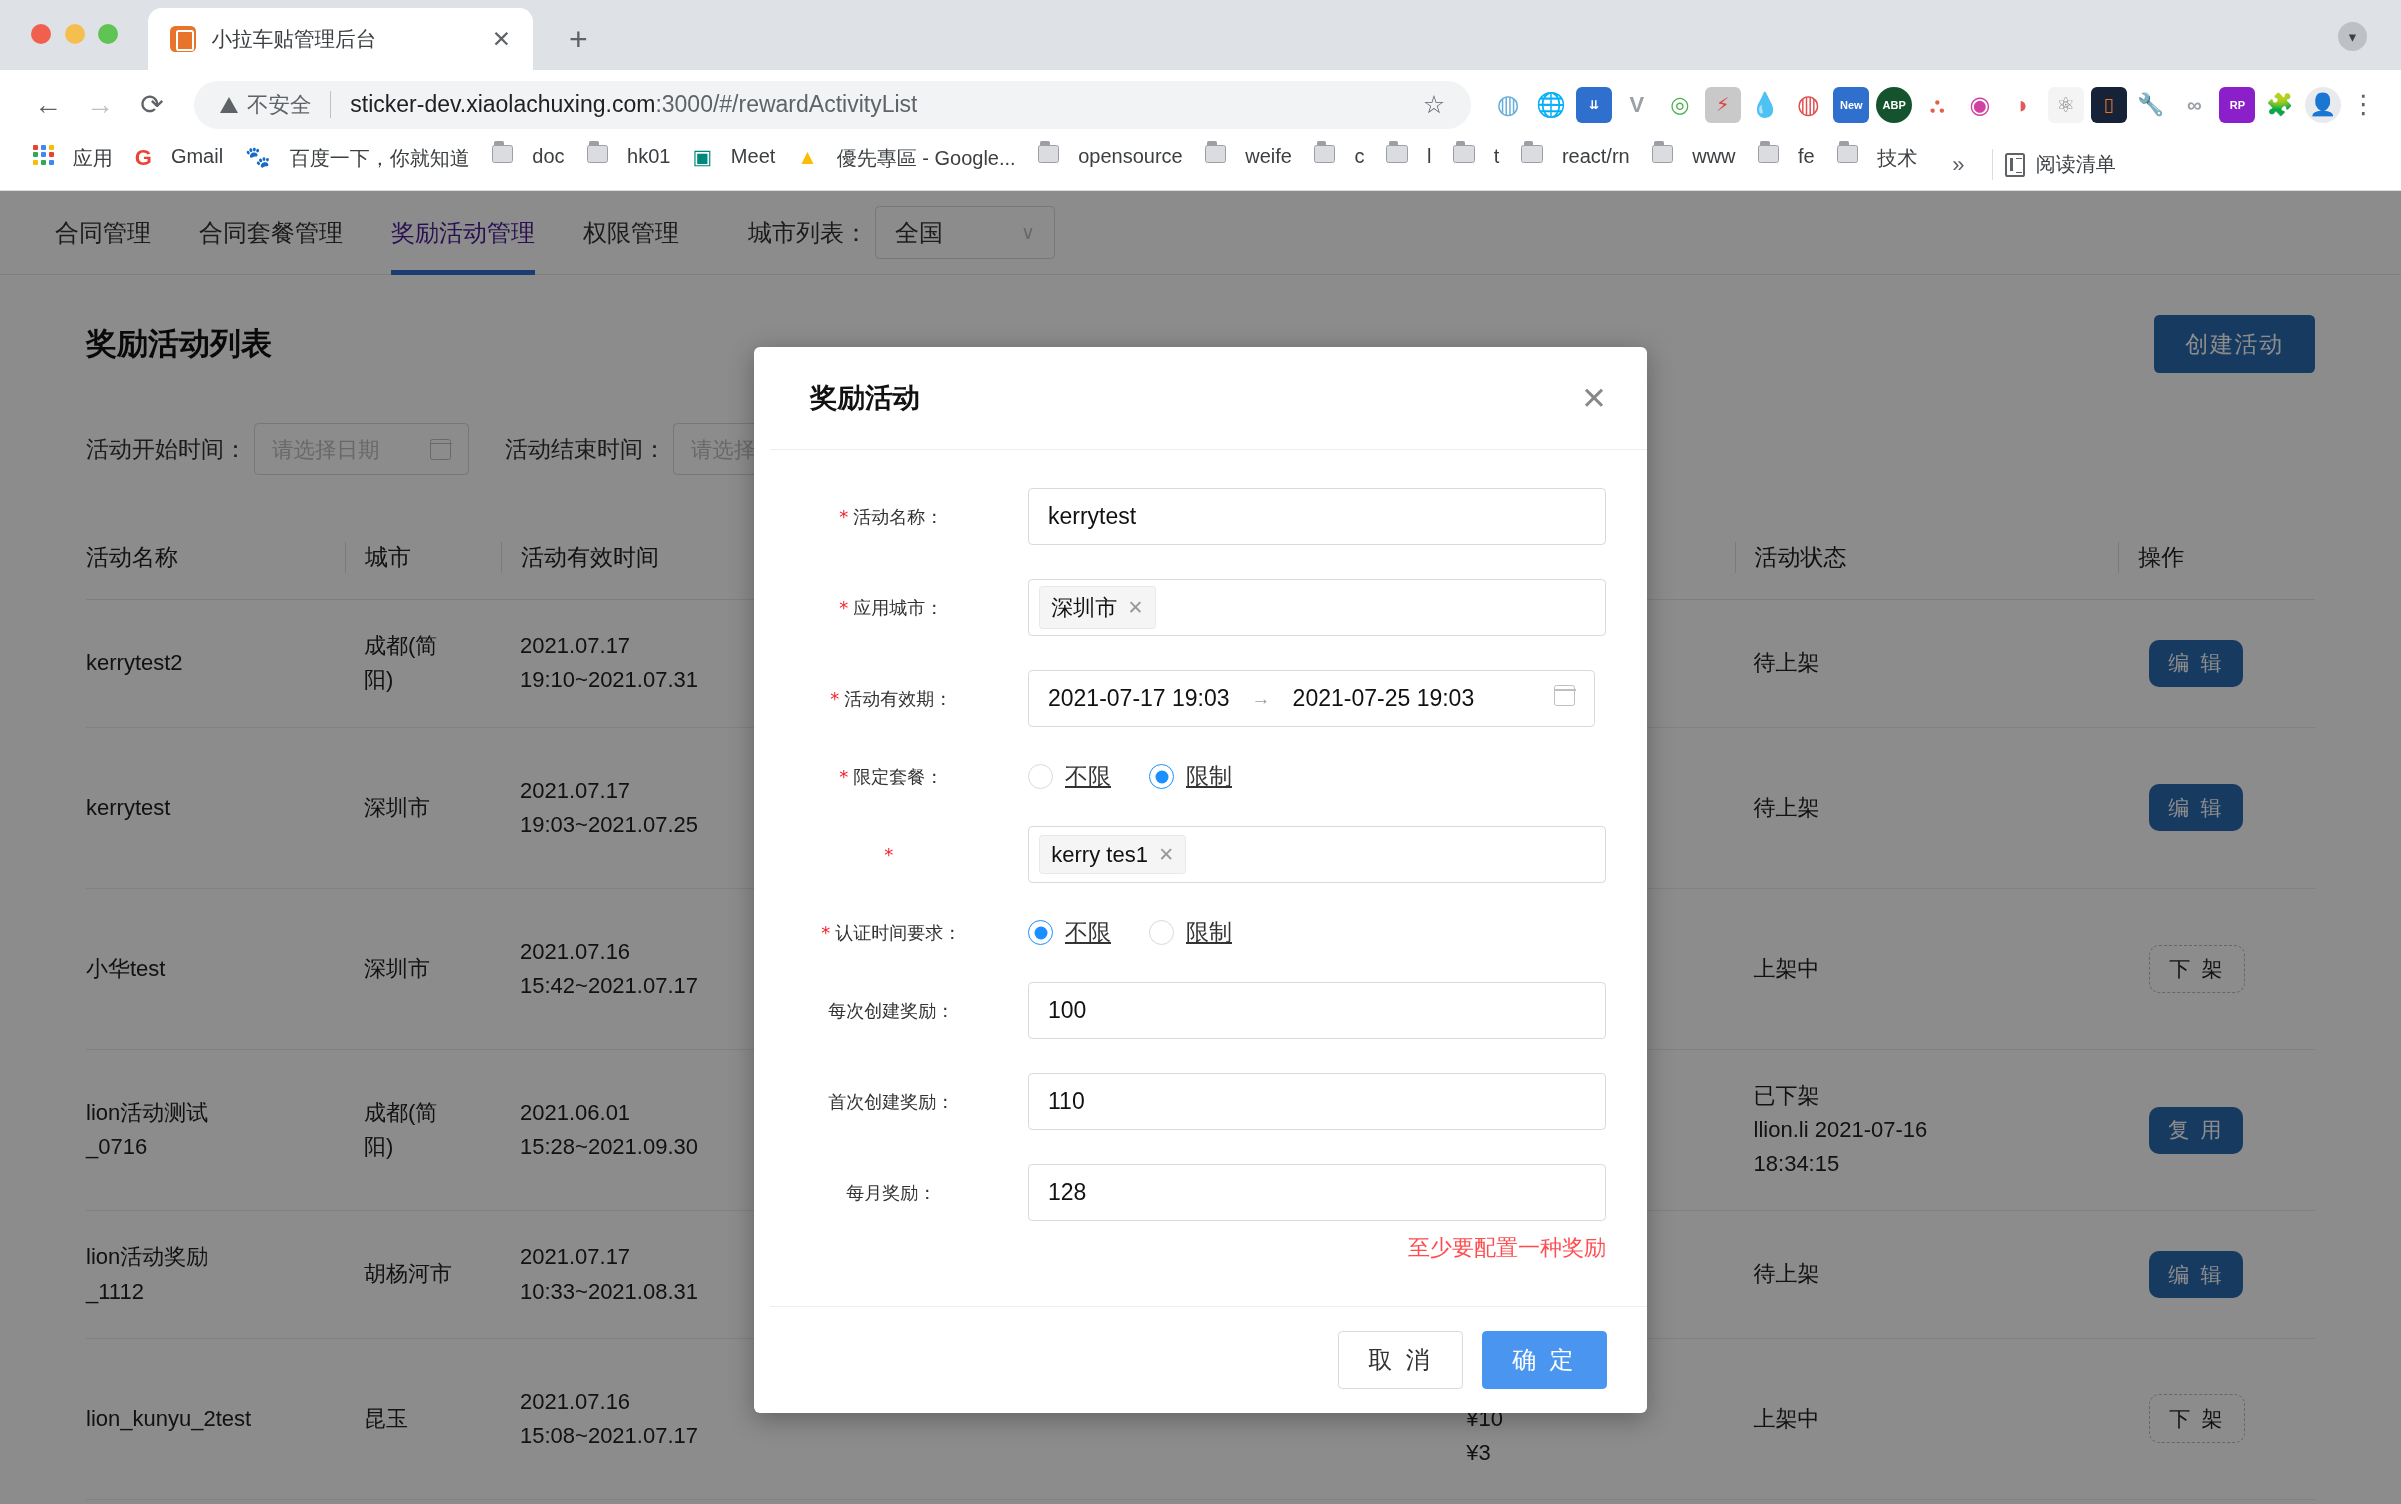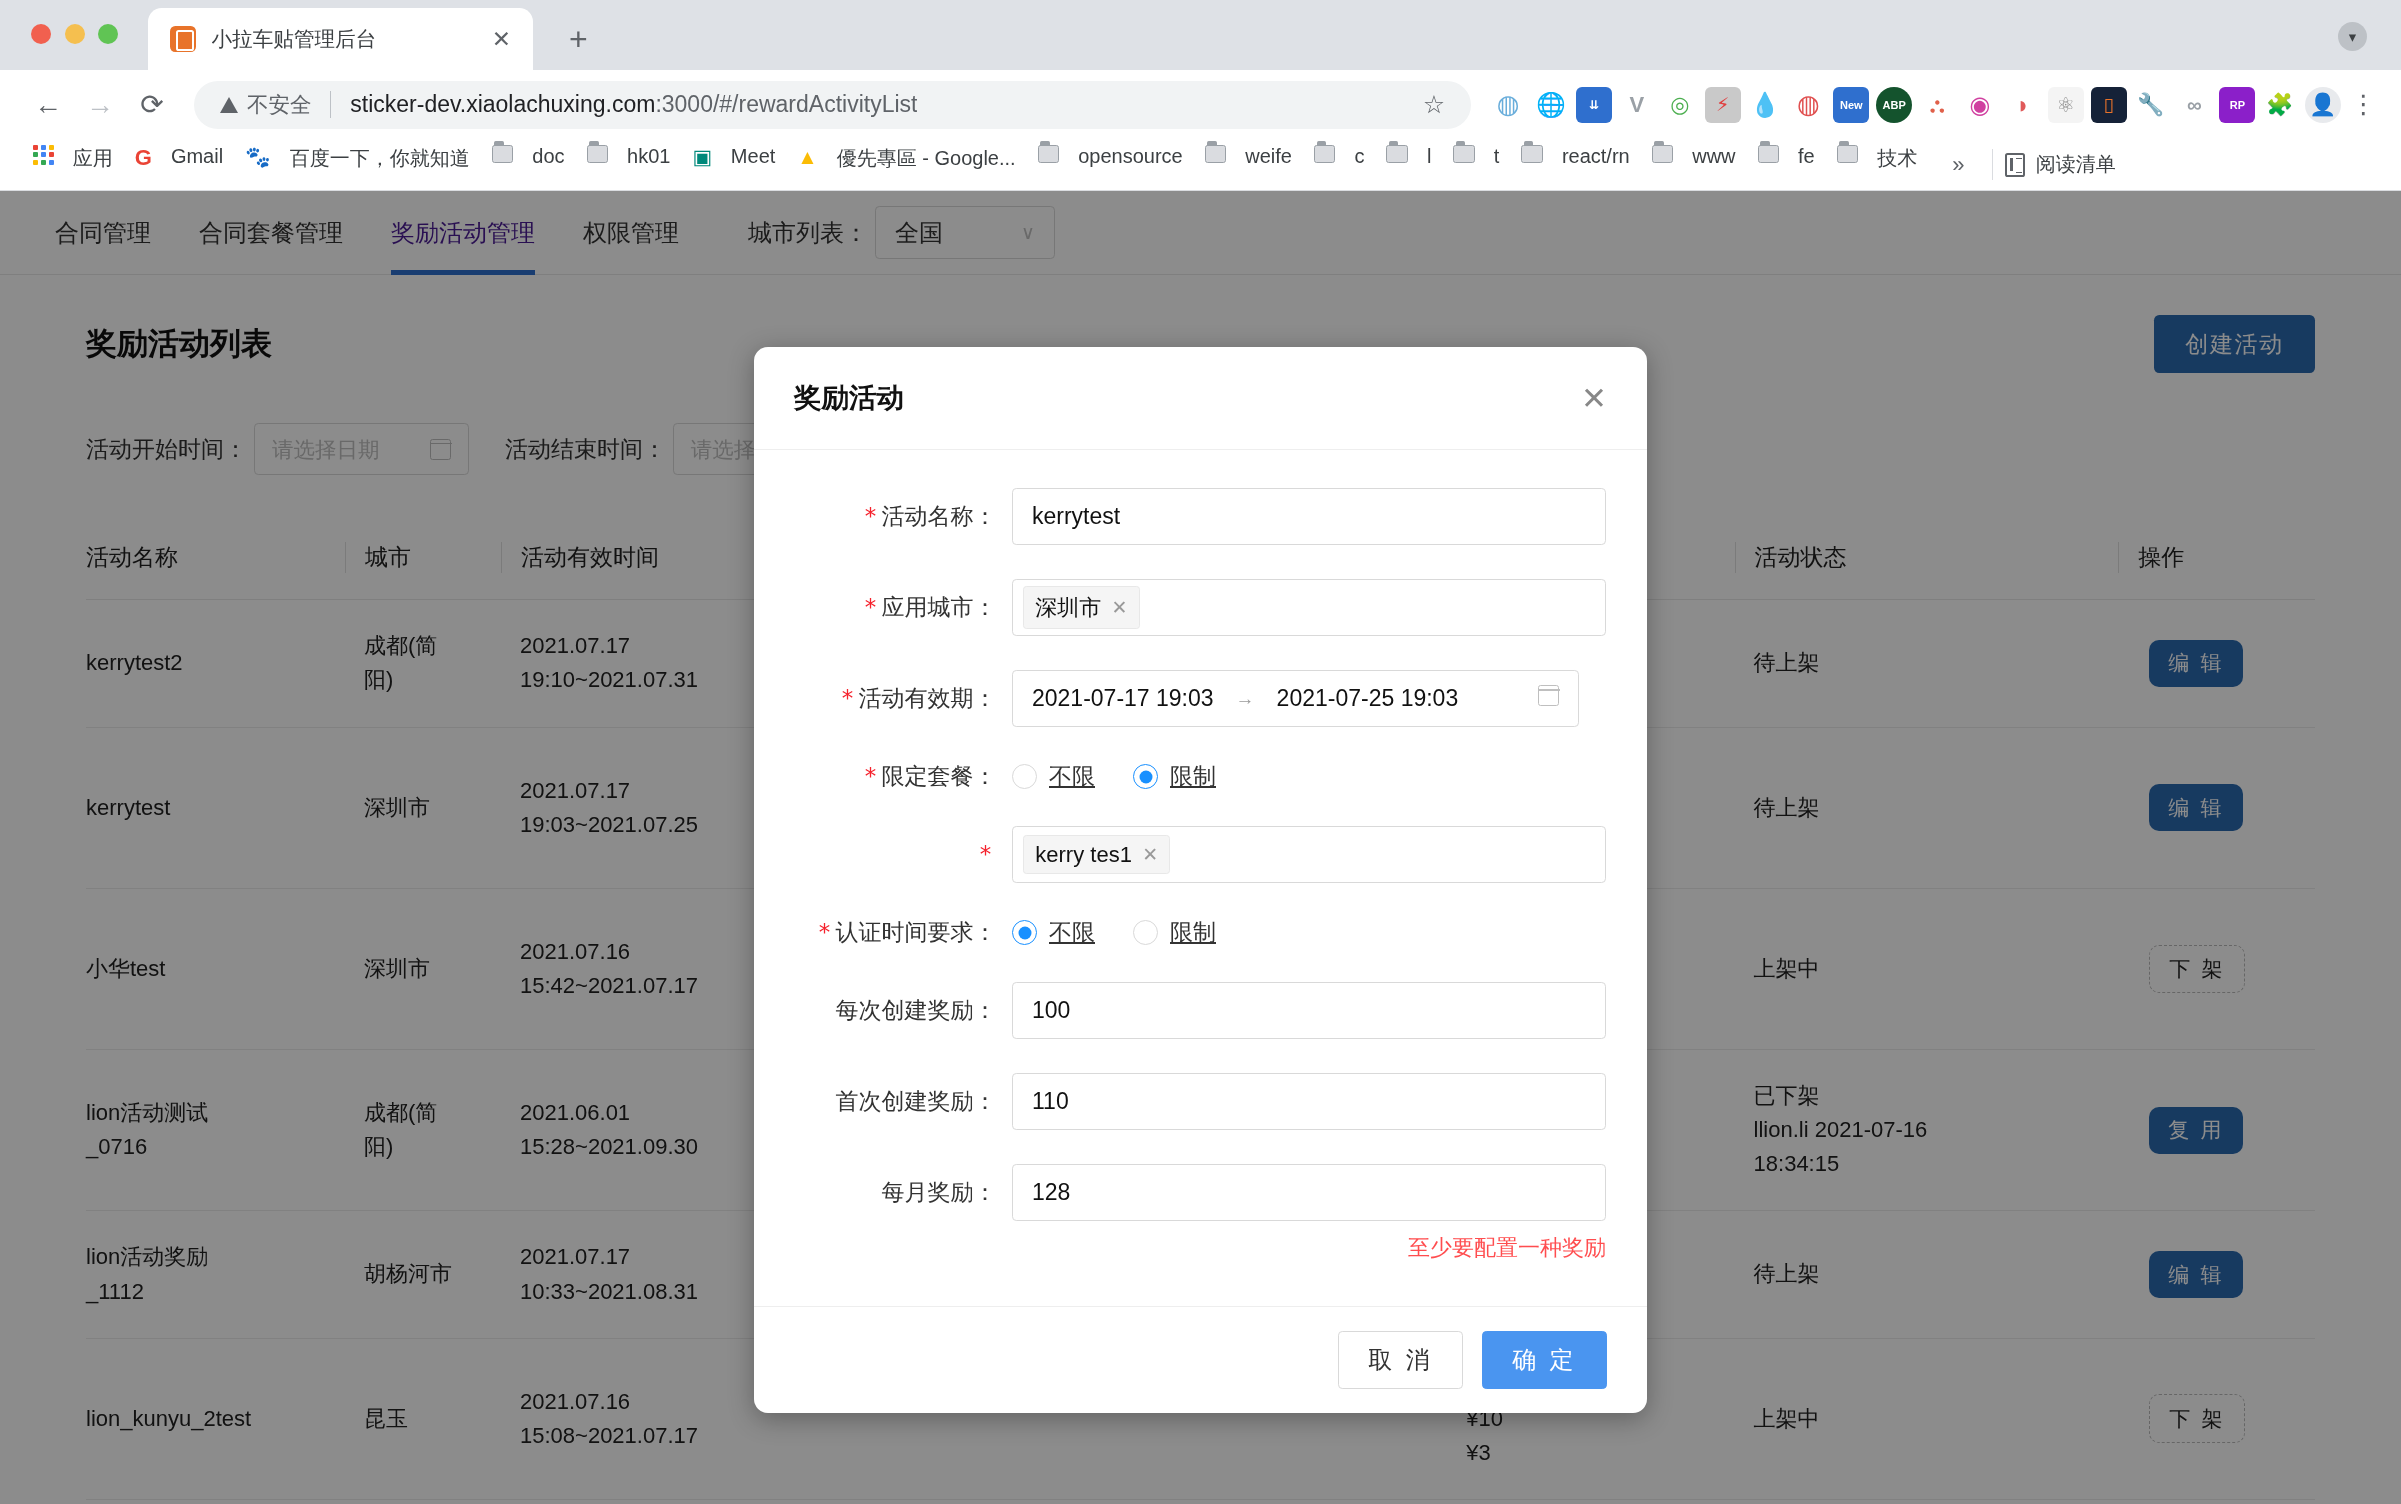--- a/index.html
+++ b/index.html
@@ -171,32 +171,32 @@
   .rew-line { white-space: nowrap; }
 
   
   .mask {
     position: absolute; left: 0; top: 0; width: 2401px; height: 1314px;
     background: rgba(0,0,0,0.45);
   }
   
   .modal {
     position: absolute; left: 754px; top: 156px; width: 893px; background: #fff;
-    border-radius: 14px; box-shadow: 0 5.2px 26px rgba(0,0,0,.3); overflow: hidden;
+    border-radius: 6px; box-shadow: 0 5.2px 26px rgba(0,0,0,.3); overflow: hidden; padding-left: 16px;
   }
   .modal-head {
     height: 103px; display: flex; align-items: center; justify-content: space-between;
     padding: 0 40px; border-bottom: 0.9px solid #eee;
   }
   .modal-title { font-size: 27.5px; font-weight: bold; color: #111; }
   .modal-close { font-size: 31px; color: #888; line-height: 1; font-weight: 300; }
   .modal-body { padding: 38px 41px 13.7px 0; max-height: 1013px; }
   .frow { display: flex; align-items: center; margin-bottom: 34px; }
   .flabel {
-    width: 258px; text-align: right; font-size: 23px; color: #333; padding-right: 15.5px;
+    width: 258px; text-align: center; font-size: 18px; color: #333; padding-right: 15.5px;
     white-space: nowrap; flex: none;
   }
   .req { color: #f5222d; margin-right: 5.2px; font-family: "DejaVu Sans", sans-serif; }
   .fctl { flex: 1; }
   .input {
     width: 100%; height: 57px; border: 0.9px solid #d9d9d9; border-radius: 4.3px;
     display: flex; align-items: center; padding: 0 19px; font-size: 23px; color: #111;
     background: #fff;
   }
   .tagbox {

